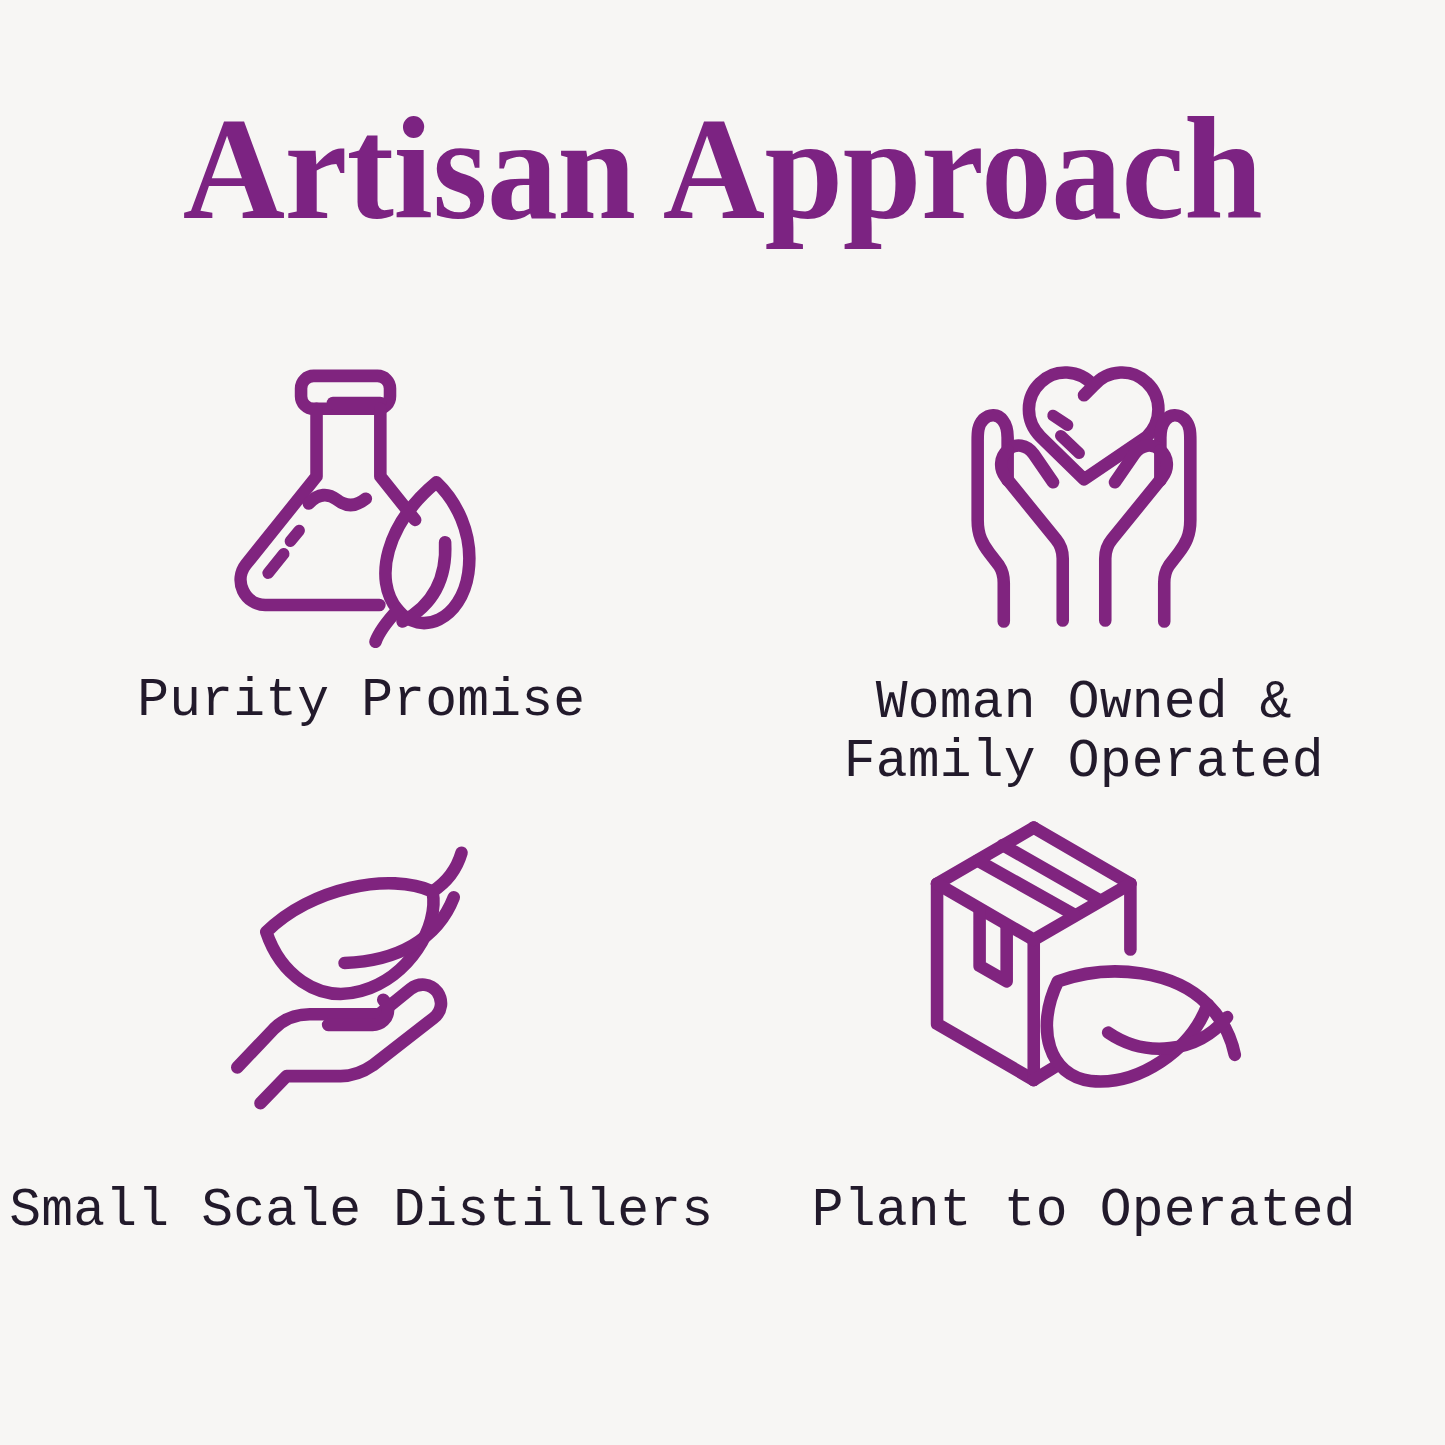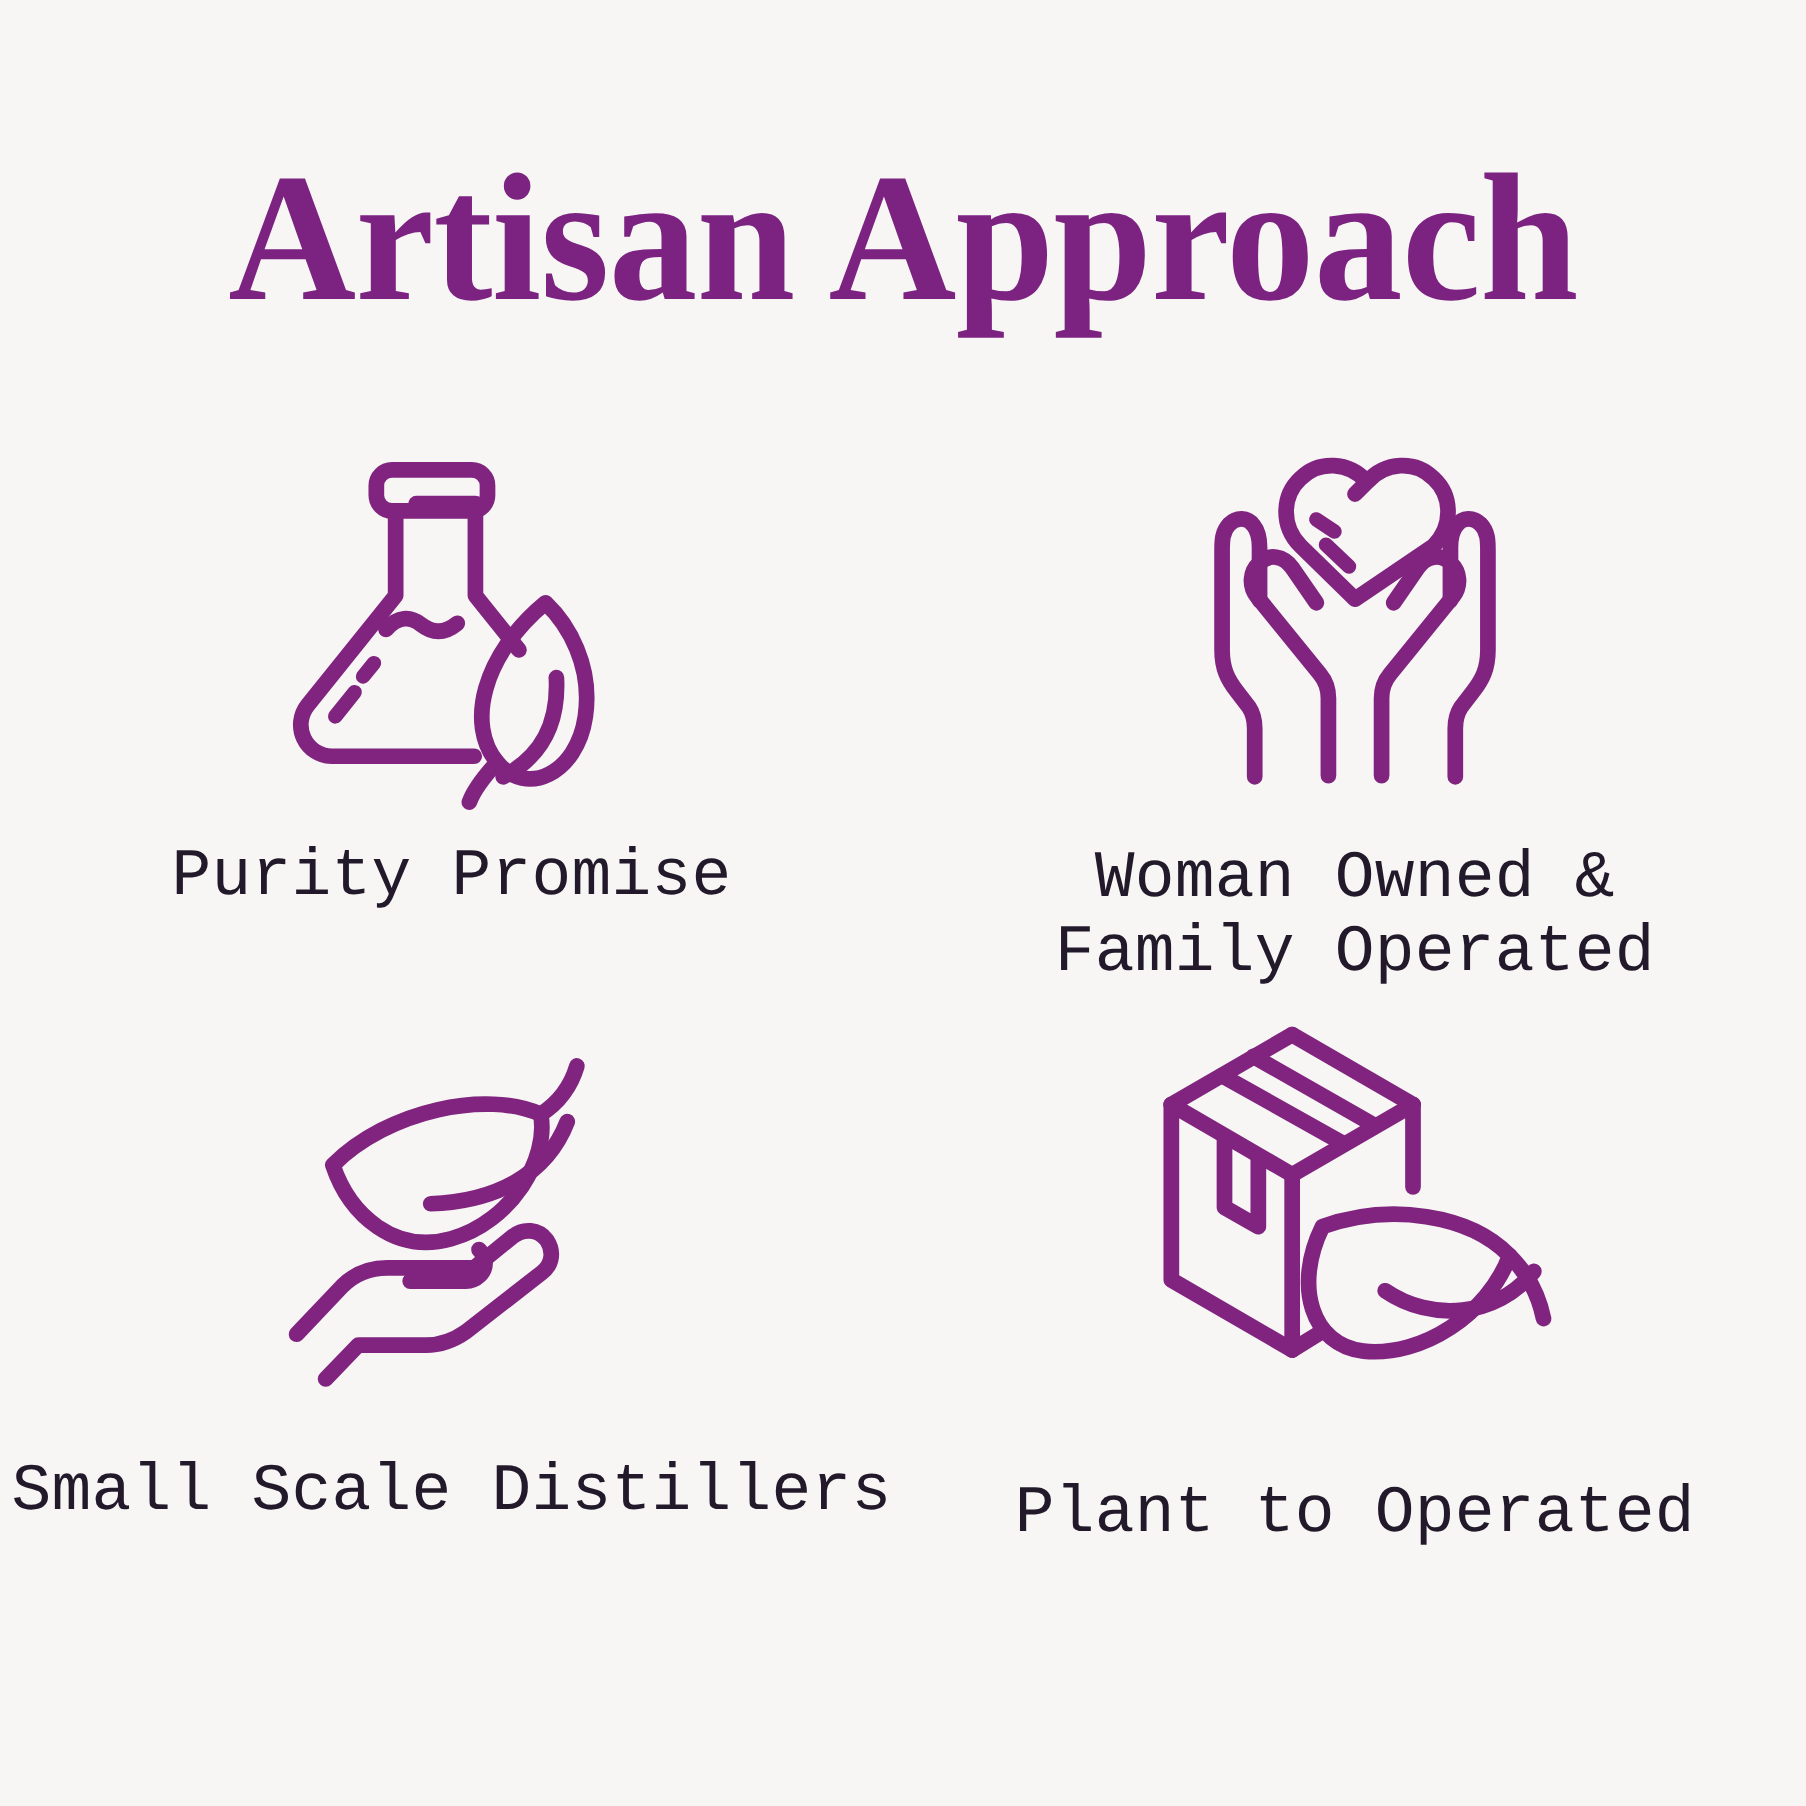--- a/index.html
+++ b/index.html
@@ -23,21 +23,20 @@
     box-sizing: border-box;
   }
 
   
   .title-wrap {
     position: absolute;
     top: 96px;
     left: 0;
     width: 1445px;
     text-align: center;
-    margin-top: 21px;
   }
   .page-title {
     display: inline-block;
     color: #7c2382;
     font-family: "Liberation Serif", "DejaVu Serif", serif;
     font-weight: 700;
     font-size: 146px;
     line-height: 1.0;
     letter-spacing: -0.5px;
     transform: scaleX(0.97);
@@ -110,21 +109,21 @@
     font-size: 53px;
     line-height: 1.12;
     letter-spacing: 0.2px;
     white-space: pre-line;
   }
   .caption-2line { margin-top: 26px; }
 
   
   .cap-tl { margin-top: 38px; }
   .cap-tr { margin-top: 40px; }
-  .cap-bl { margin-top: 16px; }
+  .cap-bl { margin-top: 34px; }
   .cap-br { margin-top: 34px; }
 </style>
 </head>
 <body>
 
 <div class="page">
 
   <div class="title-wrap">
     <h1 class="page-title">Artisan Approach</h1>
   </div>

